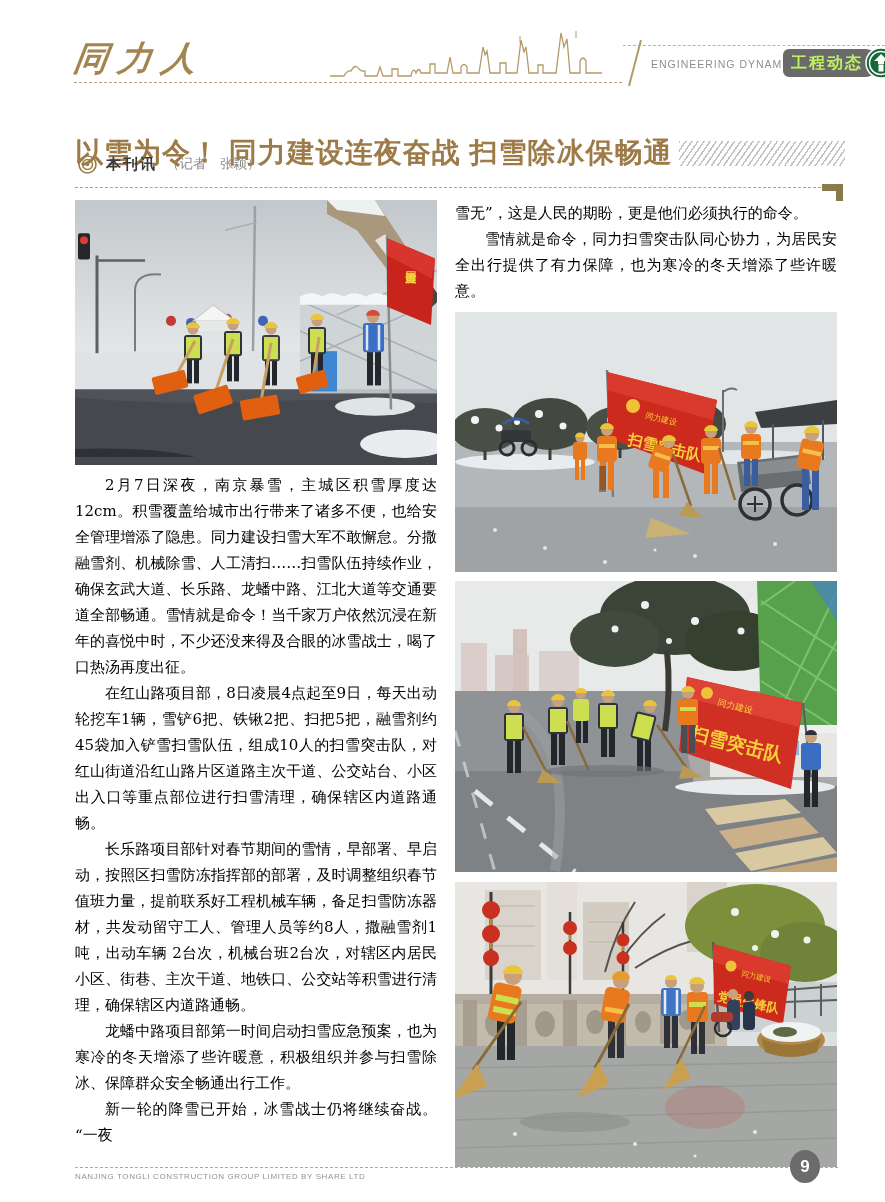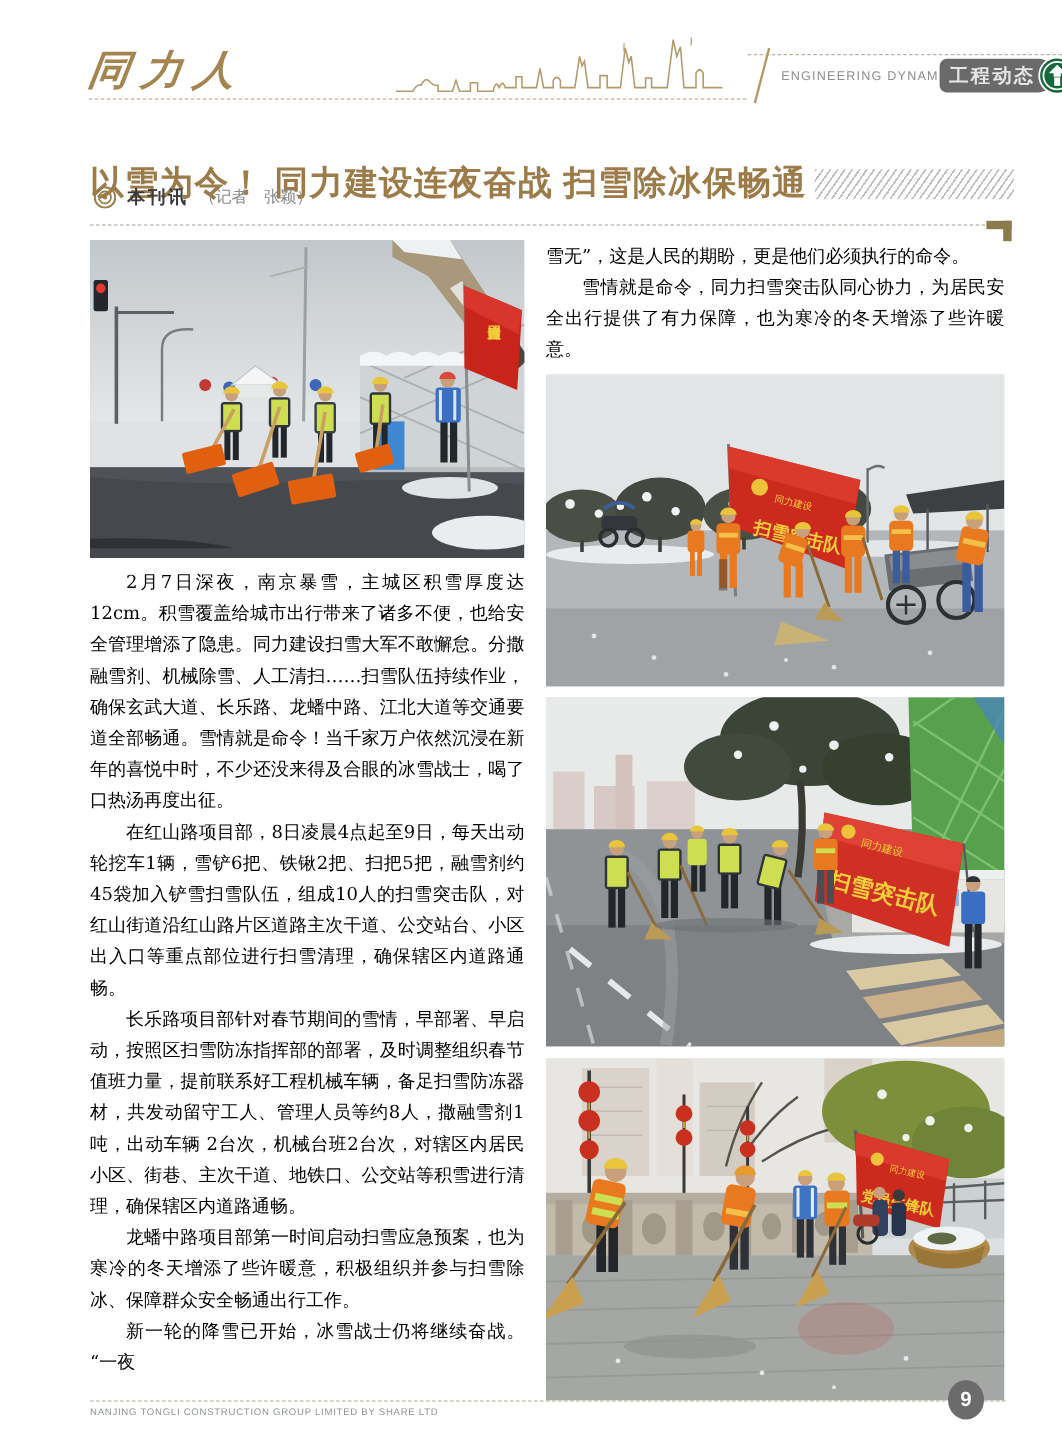--- a/index.html
+++ b/index.html
@@ -11,21 +11,21 @@
   .logo { position:absolute; left:74px; top:36px; font-family:"DejaVu Serif","Liberation Serif",serif;
           font-style:italic; font-weight:bold; font-size:34px; color:#a5854f; letter-spacing:10px;
           transform:skewX(-8deg); }
   .logo-underline { position:absolute; left:74px; top:82px; width:548px; border-top:1.5px dashed #b9a274; }
   .skyline { position:absolute; left:330px; top:30px; }
   .mast-right { position:absolute; right:0; top:40px; width:262px; height:50px; }
   .mast-dash { position:absolute; left:0; right:0; top:5px; border-top:1px dashed #b9b4a8; }
   .mast-slash { position:absolute; left:4px; top:0px; width:16px; height:46px; }
   .mast-en { position:absolute; left:28px; top:18px; font-size:10.5px; color:#8f8f8f; letter-spacing:1px; }
   .badge { position:absolute; left:160px; top:9px; width:96px; height:28px; background:#6a6a6a;
-           border-radius:6px 14px 14px 6px; color:#e5e5e5; font-weight:bold; font-size:16px;
+           border-radius:6px 14px 14px 6px; color:#bef264; font-weight:bold; font-size:16px;
            letter-spacing:2px; display:flex; align-items:center; justify-content:center; padding-right:8px; }
   .badge-logo { position:absolute; left:242px; top:7px; width:32px; height:32px; }
 
   
   .headline-row { position:absolute; left:75px; top:114px; width:770px; display:flex; align-items:center;margin-top:20px; }
   .headline { font-size:28px; font-weight:bold; color:#9d7b49; letter-spacing:1px; white-space:nowrap; }
   .hatch { flex:1; height:25px; margin-left:6px;
            background:repeating-linear-gradient(125deg,#c2c2c2 0 1.5px,transparent 1.5px 5px); }
   .byline-row { position:absolute; left:78px; top:155px; display:flex; gap:9px; }
   .byline-source { font-size:15px; font-weight:bold; color:#3a3a3a; letter-spacing:2px; }

